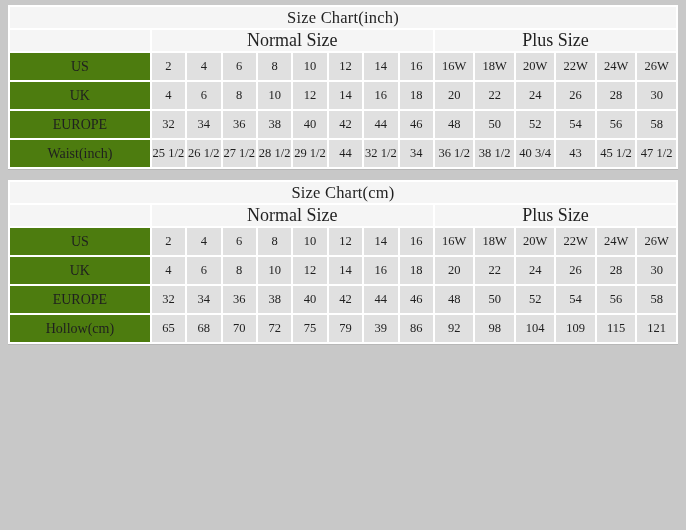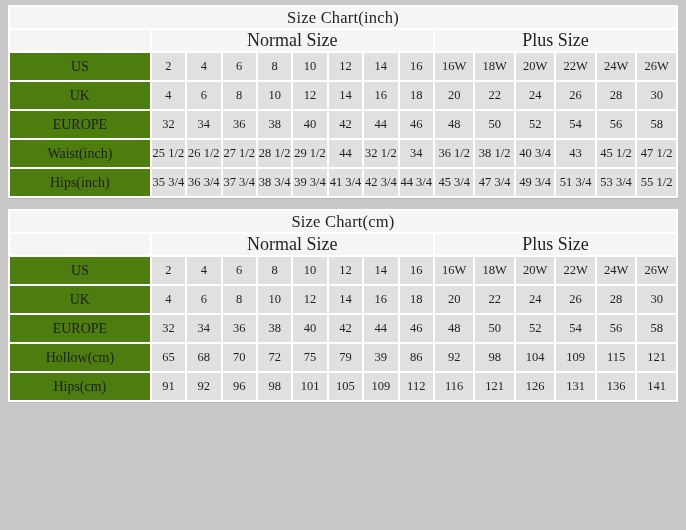--- a/index.html
+++ b/index.html
@@ -143,37 +143,20 @@
           <td class="cell">44</td>
           <td class="cell">32 1/2</td>
           <td class="cell">34</td>
           <td class="cell">36 1/2</td>
           <td class="cell">38 1/2</td>
           <td class="cell">40 3/4</td>
           <td class="cell">43</td>
           <td class="cell">45 1/2</td>
           <td class="cell">47 1/2</td>
         </tr>
-        <tr>
-          <td class="label">Hips(inch)</td>
-          <td class="cell">35 3/4</td>
-          <td class="cell">36 3/4</td>
-          <td class="cell">37 3/4</td>
-          <td class="cell">38 3/4</td>
-          <td class="cell">39 3/4</td>
-          <td class="cell">41 3/4</td>
-          <td class="cell">42 3/4</td>
-          <td class="cell">44 3/4</td>
-          <td class="cell">45 3/4</td>
-          <td class="cell">47 3/4</td>
-          <td class="cell">49 3/4</td>
-          <td class="cell">51 3/4</td>
-          <td class="cell">53 3/4</td>
-          <td class="cell">55 1/2</td>
-        </tr>
       </tbody>
   </table>
 
   <table class="size-table">
     <colgroup>
       <col style="width:138px">
       <col span="8" style="width:33px">
       <col span="6" style="width:38px">
     </colgroup>
     <thead>
@@ -248,33 +231,16 @@
           <td class="cell">79</td>
           <td class="cell">39</td>
           <td class="cell">86</td>
           <td class="cell">92</td>
           <td class="cell">98</td>
           <td class="cell">104</td>
           <td class="cell">109</td>
           <td class="cell">115</td>
           <td class="cell">121</td>
         </tr>
-        <tr>
-          <td class="label">Hips(cm)</td>
-          <td class="cell">91</td>
-          <td class="cell">92</td>
-          <td class="cell">96</td>
-          <td class="cell">98</td>
-          <td class="cell">101</td>
-          <td class="cell">105</td>
-          <td class="cell">109</td>
-          <td class="cell">112</td>
-          <td class="cell">116</td>
-          <td class="cell">121</td>
-          <td class="cell">126</td>
-          <td class="cell">131</td>
-          <td class="cell">136</td>
-          <td class="cell">141</td>
-        </tr>
       </tbody>
   </table>
 
 </div>
 
 </body></html>

